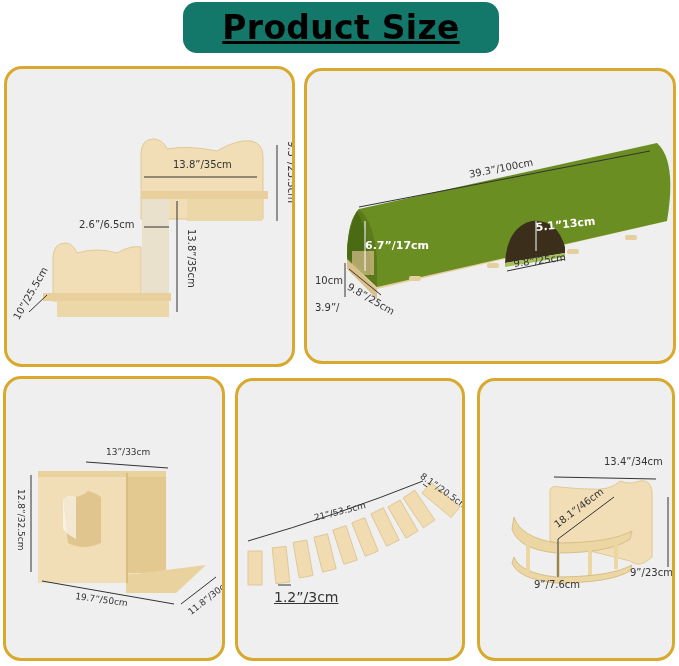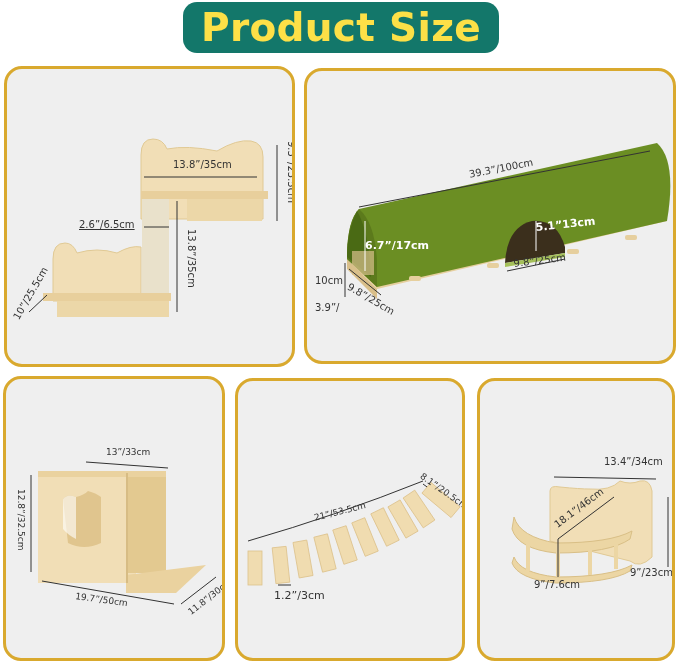--- a/index.html
+++ b/index.html
@@ -1,18 +1,18 @@
 <!DOCTYPE html>
 <html><head>
 <meta charset="utf-8">
 <style>
   html,body{margin:0;padding:0;background:#ffffff;}
   body{width:679px;height:666px;position:relative;overflow:hidden;font-family:"Liberation Sans",sans-serif;}
   .title-banner{position:absolute;left:183px;top:2px;width:316px;height:51px;background:#13776a;border-radius:14px;display:flex;align-items:center;justify-content:center;}
-  .title-text{color:#fde047;font-family:"DejaVu Sans",sans-serif;font-weight:bold;font-size:39px;letter-spacing:0.3px;}
+  .title-text{color:#000000;font-family:"DejaVu Sans",sans-serif;font-weight:bold;font-size:33px;letter-spacing:0.3px;text-decoration:underline;}
   .panel{position:absolute;background:#efefef;border:3px solid #d9a92e;border-radius:18px;box-sizing:border-box;overflow:hidden;}
   .dim{position:absolute;font-size:10px;color:#333;white-space:nowrap;font-family:"DejaVu Sans",sans-serif;}
   .dim.light{color:#ffffff;font-weight:bold;font-size:11px;}
   svg{position:absolute;left:0;top:0;}
 </style>
 </head>
 <body>
 
 <div class="title-banner">
   <span class="title-text">Product Size</span>
@@ -32,21 +32,21 @@
     <rect x="50" y="232" width="112" height="16" fill="#ecd7a8"></rect>
 
     <line x1="137" y1="108" x2="250" y2="108" stroke="#333" stroke-width="1"></line>
     <line x1="270" y1="76" x2="270" y2="152" stroke="#333" stroke-width="1"></line>
     <line x1="170" y1="132" x2="170" y2="243" stroke="#333" stroke-width="1"></line>
     <line x1="137" y1="158" x2="162" y2="158" stroke="#333" stroke-width="1"></line>
     <line x1="22" y1="243" x2="40" y2="226" stroke="#333" stroke-width="1"></line>
   </svg>
   <span class="dim" style="left:166px;top:90px;">13.8”/35cm</span>
   <span class="dim" style="left:252px;top:106px;transform:rotate(90deg);transform-origin:left top;left:290px;top:72px;">9.3”/23.5cm</span>
-  <span class="dim" style="left:72px;top:150px;text-decoration:underline;">2.6”/6.5cm</span>
+  <span class="dim" style="left:72px;top:150px;">2.6”/6.5cm</span>
   <span class="dim" style="transform:rotate(90deg);transform-origin:left top;left:190px;top:160px;">13.8”/35cm</span>
   <span class="dim" style="transform:rotate(-60deg);transform-origin:left top;left:4px;top:247px;">10”/25.5cm</span>
 </div>
 
 <div class="panel" style="left:304px;top:68px;width:372px;height:296px;">
   <svg width="372" height="296">
 
     <polygon points="40,188 70,218 360,150 360,140" fill="#e6cf9e"></polygon>
     <polygon points="40,188 70,218 70,228 40,198" fill="#d9bf8a"></polygon>
 
@@ -114,21 +114,21 @@
       <rect x="100" y="146" width="14" height="36" transform="rotate(-18 107 164)"></rect>
       <rect x="120" y="138" width="14" height="36" transform="rotate(-22 127 156)"></rect>
       <rect x="140" y="128" width="14" height="36" transform="rotate(-26 147 146)"></rect>
       <rect x="158" y="120" width="14" height="36" transform="rotate(-30 165 138)"></rect>
       <rect x="174" y="110" width="14" height="36" transform="rotate(-34 181 128)"></rect>
       <rect x="196" y="100" width="14" height="38" transform="rotate(-50 203 119)"></rect>
     </g>
   </svg>
   <span class="dim" style="left:75px;top:132px;transform:rotate(-14deg);transform-origin:left top;font-size:9px;">21”/53.5cm</span>
   <span class="dim" style="left:186px;top:90px;transform:rotate(35deg);transform-origin:left top;font-size:9px;">8.1”/20.5cm</span>
-  <span class="dim" style="left:36px;top:208px;font-size:11px;">1.2”/3cm</span>
+  <span class="dim" style="left:36px;top:208px;font-size:14px;text-decoration:underline;">1.2”/3cm</span>
 </div>
 
 <div class="panel" style="left:477px;top:378px;width:198px;height:283px;">
   <svg width="198" height="283">
     <path d="M70 110 Q70 104 80 106 Q100 108 110 108 Q130 110 140 100 Q150 104 160 100 Q170 98 172 110 L172 176 Q160 188 150 180 L70 160 Z" fill="#f1deb6" stroke="#e0c994" stroke-width="1"></path>
     <path d="M34 136 Q40 156 76 162 Q130 162 152 150 L150 158 Q130 172 76 172 Q38 168 32 148 Z" fill="#ecd6a4" stroke="#d9bf86" stroke-width="1"></path>
     <path d="M34 176 Q40 192 76 196 Q130 196 152 184 L150 190 Q130 202 76 202 Q38 198 32 182 Z" fill="#ecd6a4" stroke="#d9bf86" stroke-width="1"></path>
     <g fill="#ecd6a4">
         <rect x="46" y="160" width="4" height="30"></rect>
         <rect x="76" y="164" width="4" height="32"></rect>

